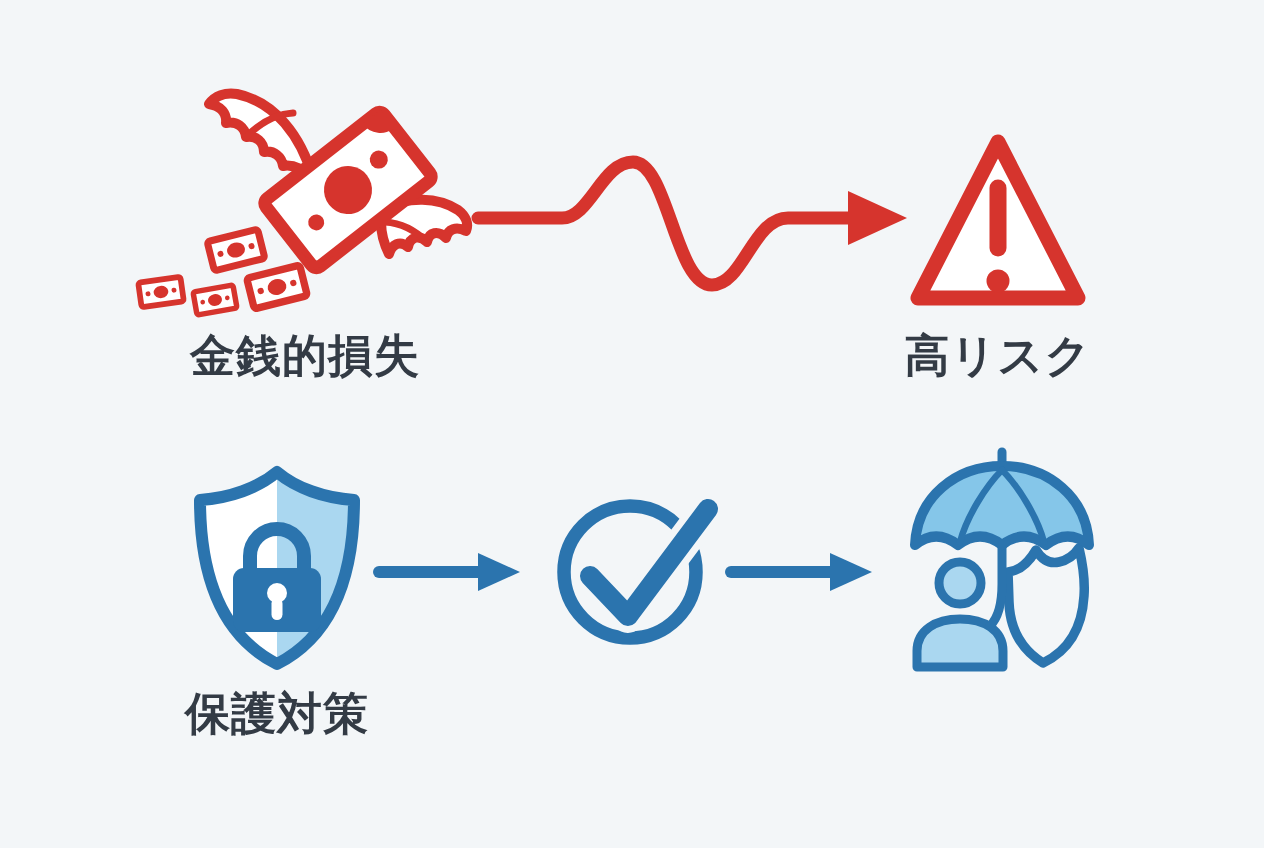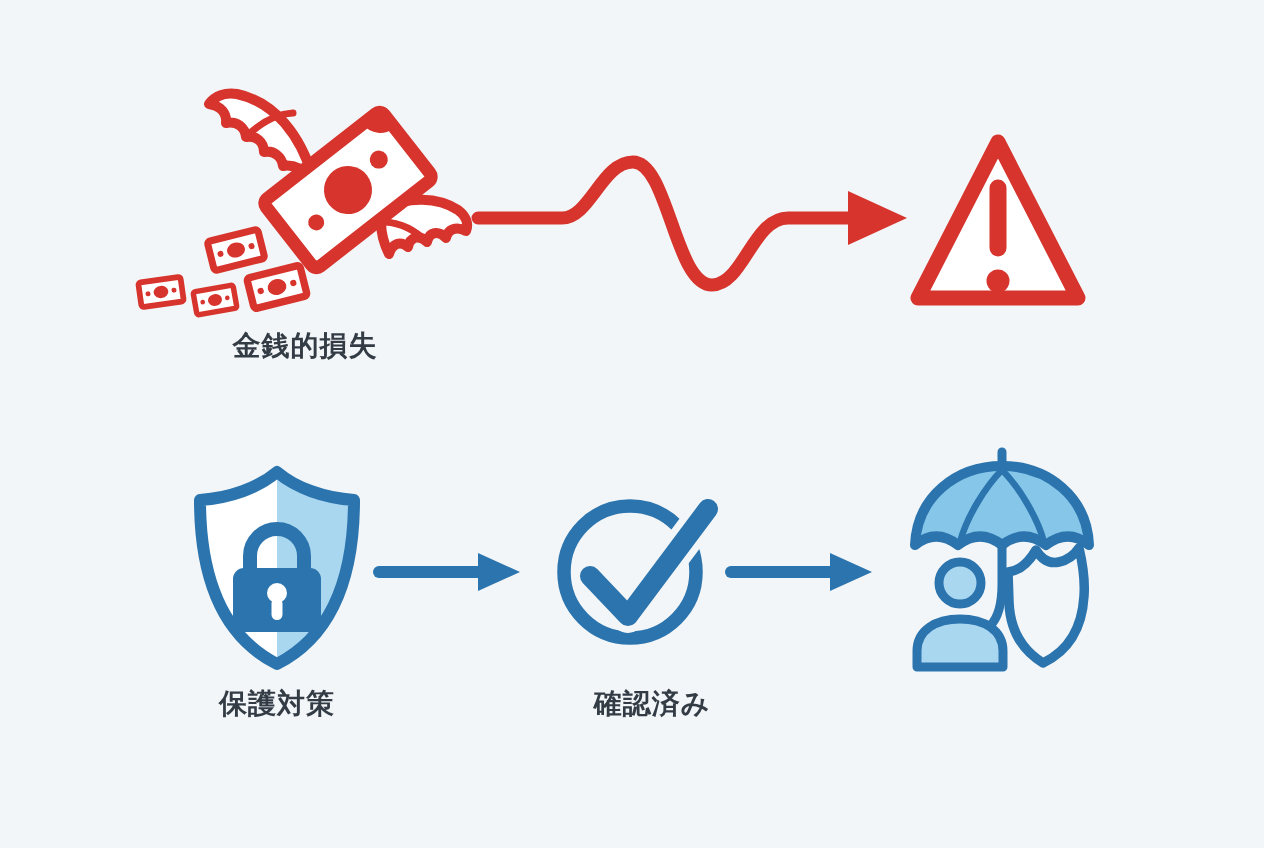--- a/index.html
+++ b/index.html
@@ -8,21 +8,21 @@
   }
   *{margin:0;padding:0;box-sizing:border-box;}
   body{background:#e8e8e8;font-family:"Liberation Sans","DejaVu Sans",sans-serif;}
   .figure{
     position:relative;width:1264px;height:848px;overflow:hidden;
     background:var(--background,#f3f6f8);
   }
   .abs{position:absolute;}
   .step-label{
     position:absolute;
-    font-weight:700;font-size:28px;line-height:1.1;
+    font-weight:700;font-size:45px;line-height:1.1;
     color:var(--text,#333b45);
     text-align:center;letter-spacing:1px;
     white-space:nowrap;
   }
   
   .f-red{fill:var(--red,#d6342d)} .s-red{stroke:var(--red,#d6342d)}
   .f-blue{fill:var(--blue,#2b74ae)} .s-blue{stroke:var(--blue,#2b74ae)}
   .f-lblue{fill:var(--light-blue,#85c6e9)}
   .f-pblue{fill:var(--pale-blue,#aad7f0)}
   .f-white{fill:var(--icon-fill,#ffffff)}
@@ -105,20 +105,21 @@
          H 380"></path>
     <polygon class="f-red" points="378,46 437,73 378,100"></polygon>
   </svg>
 
   <svg class="abs" style="left:898px;top:126px;" width="200" height="198" viewBox="0 0 200 198" aria-hidden="true">
     <path class="f-white s-red" stroke-width="15" stroke-linejoin="round" d="M100 16 L 20 172 H 180 Z"></path>
     <path class="f-none s-red" stroke-width="17" stroke-linecap="round" d="M100 62 V 122"></path>
     <circle class="f-red" cx="100" cy="155" r="11.5"></circle>
   </svg>
 
+  <div class="step-label" style="left:898px;top:331px;width:200px;">高リスク</div>
 
   <svg class="abs" style="left:186px;top:462px;" width="182" height="212" viewBox="0 0 182 212" aria-hidden="true">
     <defs>
       <clipPath id="shieldClip">
         <path d="M91 10 C 72 26 44 36 14 38 C 14 108 32 172 91 202 C 150 172 168 108 168 38 C 138 36 110 26 91 10 Z"></path>
       </clipPath>
     </defs>
     <path class="f-white" d="M91 10 C 72 26 44 36 14 38 C 14 108 32 172 91 202 C 150 172 168 108 168 38 C 138 36 110 26 91 10 Z"></path>
     <rect class="f-pblue" x="91" y="0" width="91" height="212" clip-path="url(#shieldClip)"></rect>
     <path class="f-none s-blue" stroke-width="12" stroke-linejoin="round" d="M91 10 C 72 26 44 36 14 38 C 14 108 32 172 91 202 C 150 172 168 108 168 38 C 138 36 110 26 91 10 Z"></path>
@@ -136,21 +137,20 @@
     <line class="s-blue" x1="7" y1="22" x2="106" y2="22" stroke-width="12" stroke-linecap="round"></line>
     <polygon class="f-blue" points="106,3 148,22 106,41"></polygon>
   </svg>
 
   <svg class="abs" style="left:548px;top:476px;" width="182" height="190" viewBox="0 0 182 190" aria-hidden="true">
     <circle class="f-none s-blue" cx="82" cy="96" r="66" stroke-width="13.5"></circle>
     <path class="f-none s-bg" stroke-width="34" stroke-linecap="round" stroke-linejoin="round" d="M42 100 L 80 140 L 160 33"></path>
     <path class="f-none s-blue" stroke-width="20" stroke-linecap="round" stroke-linejoin="round" d="M42 100 L 80 140 L 160 33"></path>
   </svg>
 
-  <div class="step-label" style="left:552px;top:689px;width:200px;">確認済み</div>
 
   <svg class="abs" style="left:724px;top:550px;" width="152" height="44" viewBox="0 0 152 44" aria-hidden="true">
     <line class="s-blue" x1="7" y1="22" x2="106" y2="22" stroke-width="12" stroke-linecap="round"></line>
     <polygon class="f-blue" points="106,3 148,22 106,41"></polygon>
   </svg>
 
   <svg class="abs" style="left:896px;top:444px;" width="214" height="235" viewBox="0 0 214 235" aria-hidden="true">
 
     <g>
       <path class="f-bg s-blue" stroke-width="9.5" stroke-linejoin="round" d="M140 106

